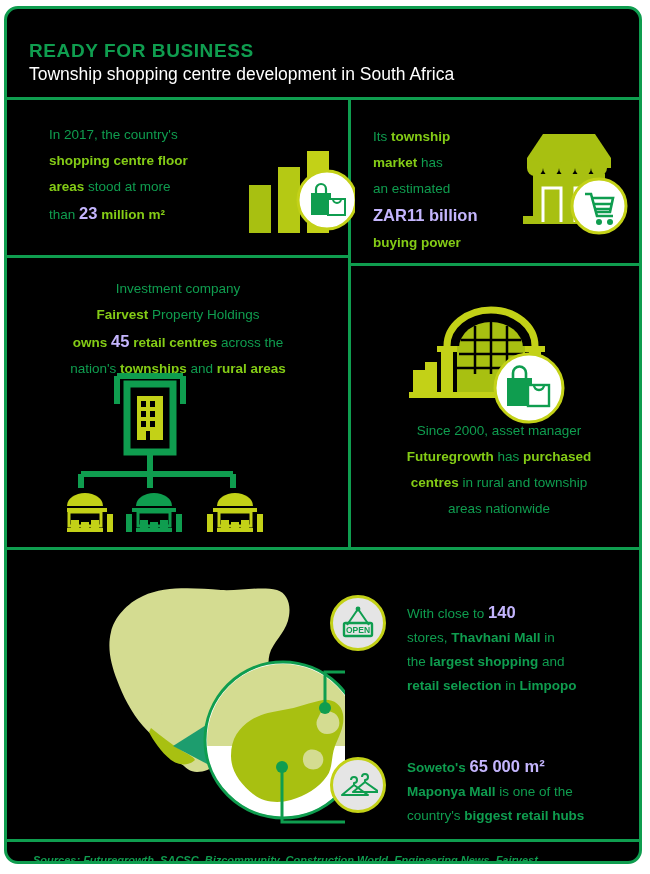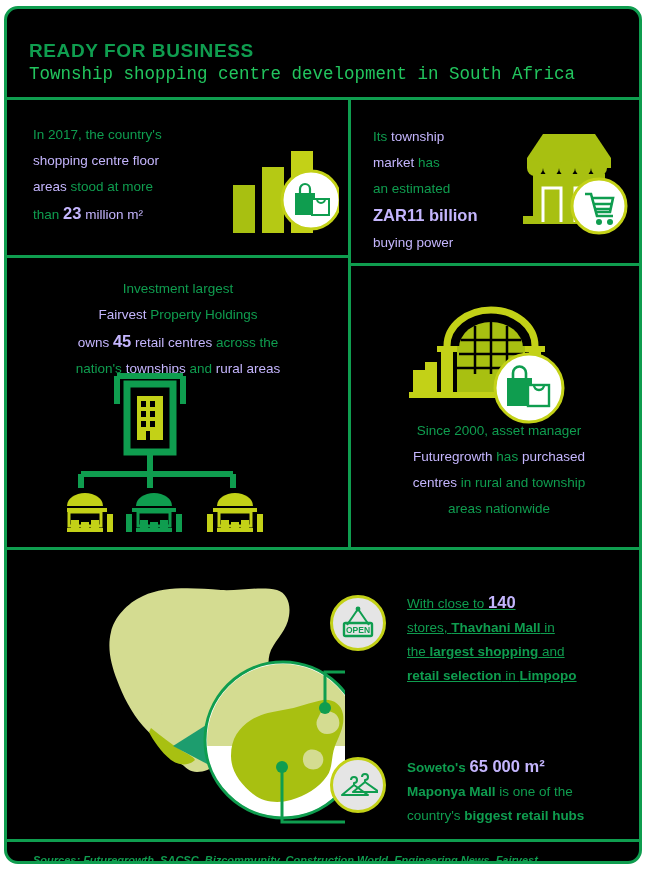--- a/index.html
+++ b/index.html
@@ -3,29 +3,29 @@
 <meta charset="utf-8">
 <style>
   html,body{margin:0;padding:0;background:#ffffff;}
   body{width:650px;height:874px;font-family:"Liberation Sans",sans-serif;}
   .card{position:absolute;left:4px;top:6px;width:638px;height:858px;
         background:#000000;border:3px solid #0f9d4f;border-radius:14px;box-sizing:border-box;
         overflow:hidden;}
   .header{position:absolute;left:0;top:0;width:100%;height:88px;}
   .h-title{position:absolute;left:22px;top:31px;font-size:19px;font-weight:bold;
            letter-spacing:.6px;color:#0f9d4f;}
-  .h-sub{position:absolute;left:22px;top:55px;font-size:17.5px;color:#22c55e;font-weight:400;font-family:Liberation Mono, monospace;}
+  .h-sub{position:absolute;left:22px;top:55px;font-size:17.5px;color:#ffffff;font-weight:400;}
 
   .rule{position:absolute;background:#0f9d4f;}
   .vline{width:3px;}
   .hline{height:3px;}
 
   .panel{position:absolute;box-sizing:border-box;}
   .ptext{color:#0f9d4f;font-size:13.5px;line-height:26px;}
-  .ptext b{color:#c4b5fd;font-weight:normal;}
+  .ptext b{color:#84cc16;font-weight:bold;}
   .hi-lg{color:#c4b5fd;font-weight:bold;font-size:16.5px;}
   .center{text-align:center;}
 
   .footer-text{position:absolute;left:26px;top:845px;font-size:11px;font-style:italic;
                color:#0f9d4f;font-weight:bold;}
 
   .callout{position:absolute;}
   .co-text{color:#0f9d4f;font-size:13.5px;line-height:24px;}
 
   .badge{border-radius:50%;background:#e5e5e5;border:3px solid #c3d117;
@@ -42,21 +42,21 @@
   </div>
 
   <div class="rule hline" style="left:0;top:88px;width:341px;"></div>
   <div class="rule hline" style="left:344px;top:88px;width:294px;"></div>
   <div class="rule vline" style="left:341px;top:88px;height:450px;"></div>
   <div class="rule hline" style="left:0;top:246px;width:341px;"></div>
   <div class="rule hline" style="left:344px;top:254px;width:294px;"></div>
   <div class="rule hline" style="left:0;top:538px;width:638px;"></div>
   <div class="rule hline" style="left:0;top:830px;width:638px;"></div>
 
-  <div class="panel" style="left:0;top:91px;width:406px;height:155px;">
+  <div class="panel" style="left:16px;top:91px;width:406px;height:155px;">
     <div class="ptext" style="position:absolute;left:26px;top:22px;width:200px;">
       <div><span>In 2017, the country's</span></div>
       <div><b>shopping centre floor</b></div>
       <div><b>areas</b><span> stood at more</span></div>
       <div><span>than </span><span class="hi-lg">23</span><b> million m²</b></div>
     </div>
 
     <svg style="position:absolute;left:222px;top:45px;" width="110" height="95" viewBox="0 0 110 95">
       <rect x="4" y="40" width="22" height="48" fill="#a8c011"></rect>
       <rect x="33" y="22" width="22" height="66" fill="#b5c914"></rect>
@@ -101,21 +101,21 @@
         <path d="M84 80 h18"></path>
           <path d="M85 85 h16"></path>
       </g>
       <circle cx="90" cy="98" r="3" fill="#0f9d4f"></circle>
       <circle cx="101" cy="98" r="3" fill="#0f9d4f"></circle>
     </svg>
   </div>
 
   <div class="panel" style="left:0;top:249px;width:341px;height:289px;">
     <div class="ptext center" style="position:absolute;left:14px;top:18px;width:314px;">
-      <div><span>Investment largest</span></div>
+      <div><span>Investment company</span></div>
       <div><b>Fairvest</b><span> Property Holdings</span></div>
       <div><b>owns </b><span class="hi-lg">45</span><b> retail centres</b><span> across the</span></div>
       <div><span>nation's </span><b>townships</b><span> and </span><b>rural areas</b></div>
     </div>
 
     <svg style="position:absolute;left:60px;top:110px;" width="220" height="165" viewBox="0 0 220 165">
 
       <path d="M50 8 h66" stroke="#0f9d4f" stroke-width="6" fill="none"></path>
       <path d="M50 8 v28" stroke="#0f9d4f" stroke-width="6" fill="none"></path>
       <path d="M116 8 v28" stroke="#0f9d4f" stroke-width="6" fill="none"></path>
@@ -257,21 +257,21 @@
 
     <div class="callout" style="left:318px;top:35px;width:320px;">
       <div class="badge" style="position:absolute;left:5px;top:10px;width:56px;height:56px;">
         <svg width="40" height="40" viewBox="0 0 40 40">
           <path d="M20 6 L9 22 M20 6 L31 22" stroke="#0f9d4f" stroke-width="2" fill="none"></path>
           <circle cx="20" cy="6" r="2.4" fill="#0f9d4f"></circle>
           <rect x="6" y="20" width="28" height="13" rx="1.5" fill="none" stroke="#0f9d4f" stroke-width="2.4"></rect>
           <text x="20" y="30" font-family="Liberation Sans, sans-serif" font-size="8.5" font-weight="bold" fill="#0f9d4f" text-anchor="middle">OPEN</text>
         </svg>
       </div>
-      <div class="co-text" style="position:absolute;left:82px;top:5px;width:230px;text-decoration:underline;">
+      <div class="co-text" style="position:absolute;left:82px;top:15px;width:230px;">
         <div><span>With close to </span><span class="hi-lg">140</span></div>
         <div><span>stores, </span><b>Thavhani Mall</b><span> in</span></div>
         <div><span>the </span><b>largest shopping</b><span> and</span></div>
         <div><b>retail selection</b><span> in </span><b>Limpopo</b></div>
       </div>
     </div>
 
     <div class="callout" style="left:318px;top:202px;width:320px;">
       <div class="badge" style="position:absolute;left:5px;top:5px;width:56px;height:56px;">
         <svg width="40" height="40" viewBox="0 0 40 40">

